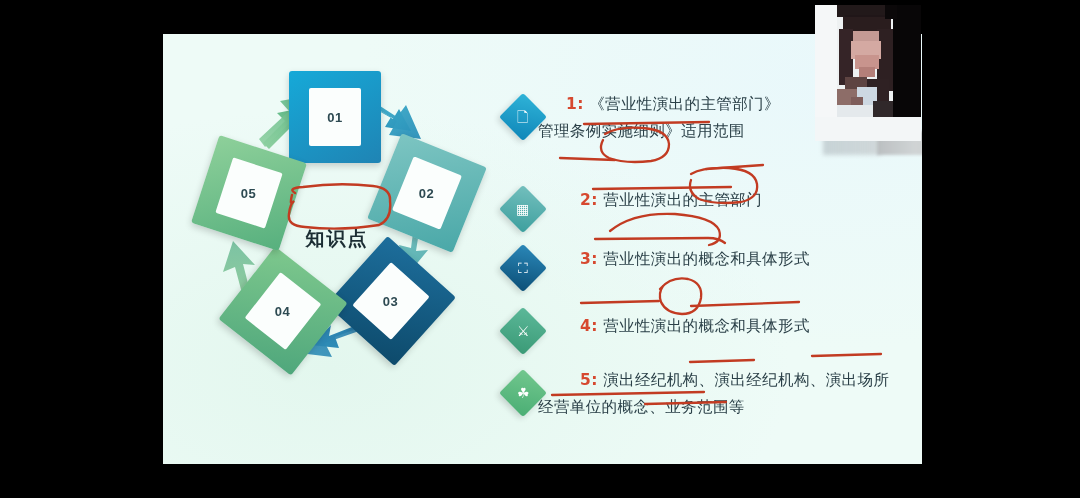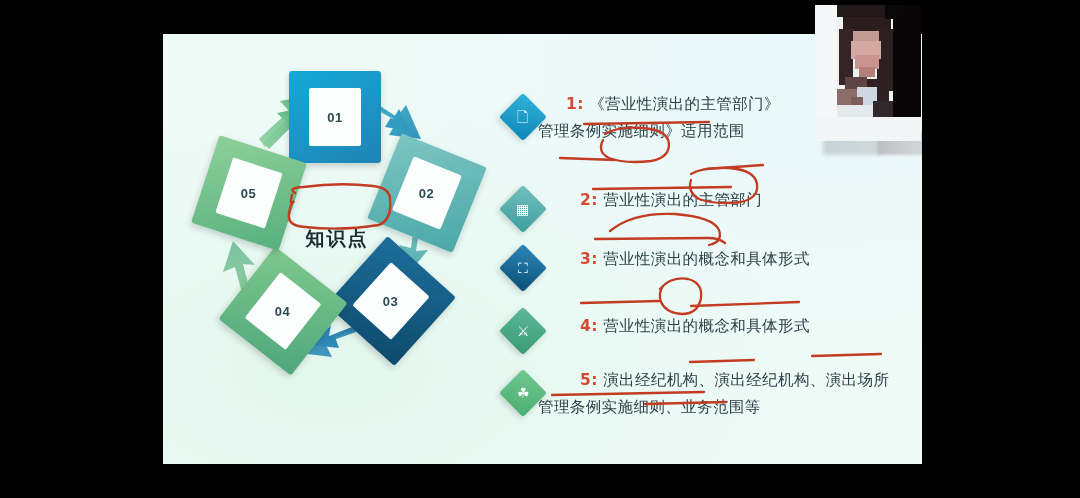--- a/index.html
+++ b/index.html
@@ -218,21 +218,21 @@
         </div>
       </div>
 
       <div class="row" style="top:276px;">
         <div class="dia" style="top:6px;background:linear-gradient(145deg,#72c78e,#4aae74);">
           <span class="gl">☘</span>
         </div>
         <div class="txt" style="top:0px;left:74px;">
           <span class="num">5:</span>
           <span>演出经纪机构、演出经纪机构、演出场所</span>
-          <span class="l2" style="margin-left:-42px;">管理条例实施细则、业务范围等</span>
+          <span class="l2" style="margin-left:-42px;">经营单位的概念、业务范围等</span>
         </div>
       </div>
     </div>
 
     <svg id="ink" viewBox="0 0 759 430">
       <g fill="none" stroke="#c23b22" stroke-width="2.3" stroke-linecap="round" stroke-linejoin="round">
 
         <path d="M421 90 L546 88"></path>
 
         <path d="M442 100 Q455 92 480 94 Q505 96 506 110 Q506 124 488 127 Q462 130 446 124 Q434 118 440 106"></path>

